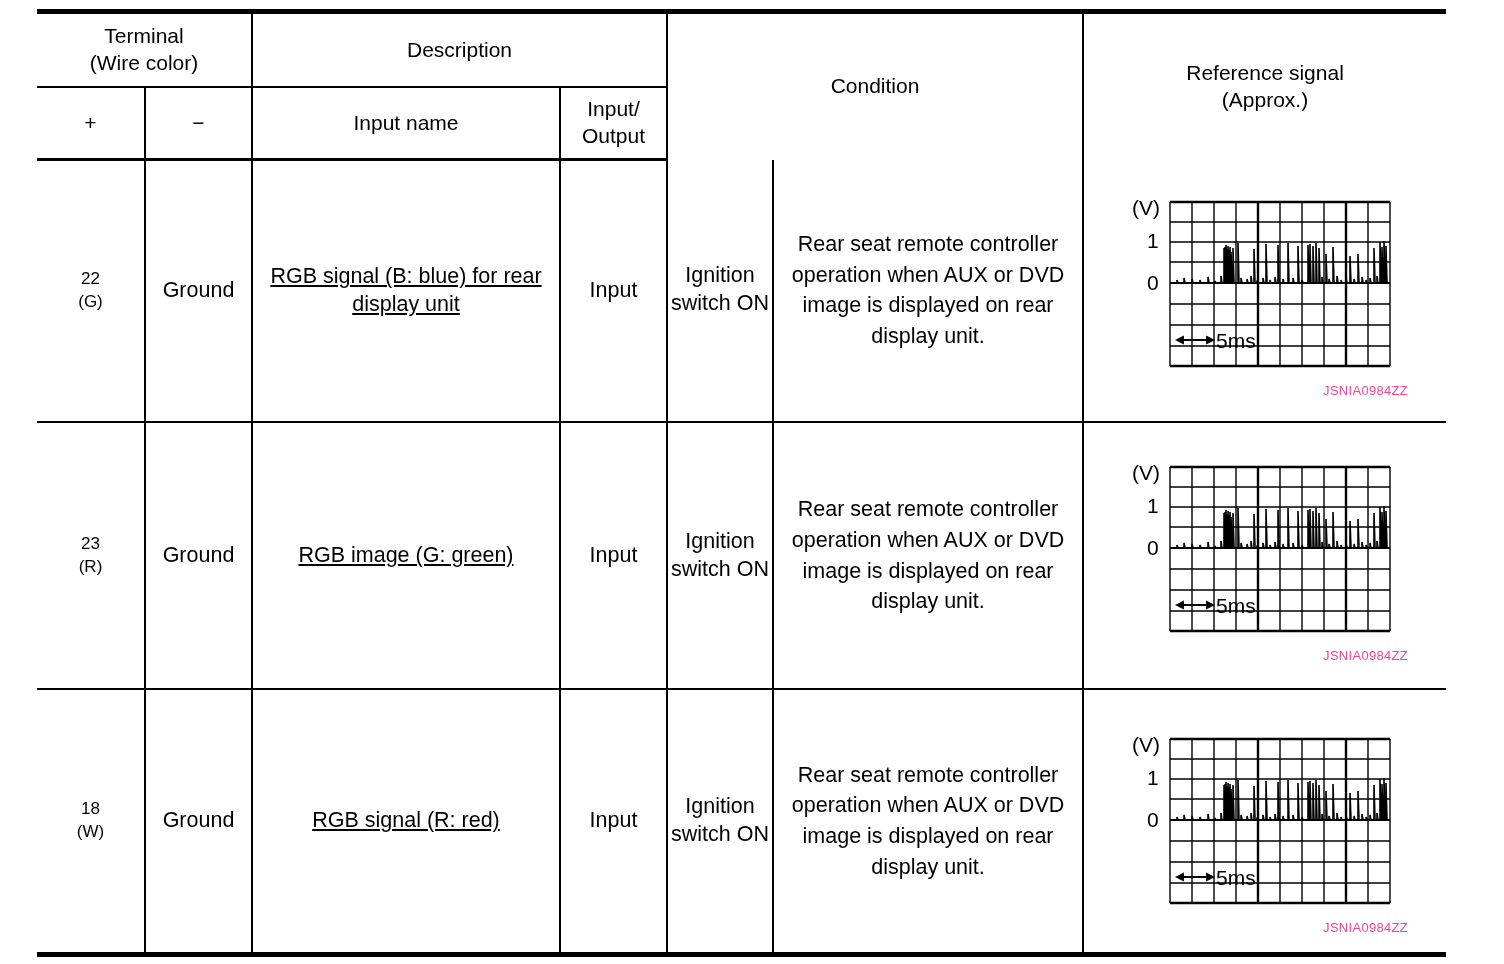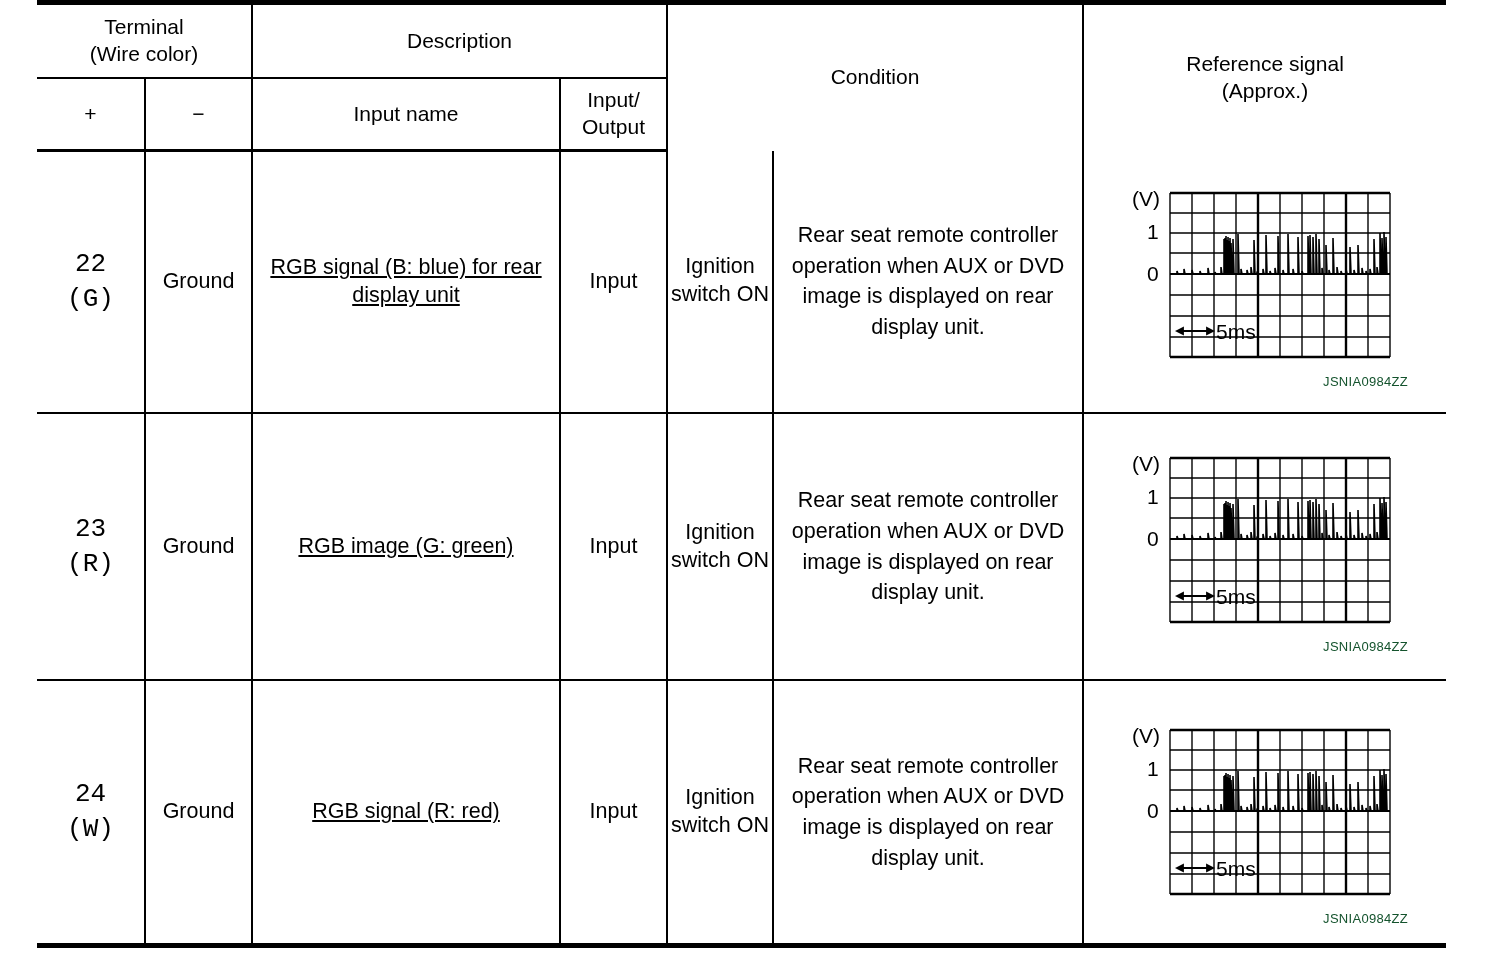--- a/index.html
+++ b/index.html
@@ -20,21 +20,21 @@
     position: relative;
     width: 1504px;
     height: 964px;
     background: #fff;
   }
 
   
   .tbl {
     position: absolute;
     left: 37px;
-    top: 0;
+    top: 9px;
     width: 1409px;
     border-collapse: collapse;
     table-layout: fixed;
   }
   .tbl td, .tbl th {
     border: none;
     padding: 0;
     font-weight: normal;
     vertical-align: middle;
     text-align: center;
@@ -58,21 +58,21 @@
     line-height: 1.28;
     padding: 13px 4px;
   }
 
   
   .cell {
     font-size: 21.5px;
     line-height: 1.3;
     padding: 10px 6px;
   }
-  .cell-term  { font-size: 26px; line-height: 1.33; font-family: Liberation Mono, monospace; }
+  .cell-term  { font-size: 17px; line-height: 1.33; }
   .cell-left  { text-align: left; padding-left: 16px; padding-right: 10px; text-decoration: underline; }
   .cell-cond  { text-align: left; padding-left: 16px; padding-right: 12px; line-height: 1.42; margin-left: 40px; }
   .cell-io    { font-size: 21.5px; }
 
   
   .wave-wrap {
     position: relative;
     width: 100%;
     padding: 14px 0 6px 0;
     text-align: center;
@@ -82,21 +82,21 @@
     position: relative;
   }
   .wave-svg { display: block; }
   .wave-code {
     font-family: "Liberation Sans", sans-serif;
     font-size: 13px;
     letter-spacing: 0.3px;
     text-align: right;
     padding-top: 3px;
     padding-right: 2px;
-    color: #14532d;
+    color: #ec4899;
   }
 </style>
 </head>
 <body>
 
 <div id="page">
 
   <table class="tbl">
     <colgroup>
       <col style="width:108px">
@@ -311,21 +311,21 @@
               <text x="96" y="158" font-family="Liberation Sans, sans-serif" font-size="21" fill="#000">5ms</text>
             </svg>
             <div class="wave-code">JSNIA0984ZZ</div>
           </div>
         </div>
       </td>
     </tr>
 
     <tr>
       <td class="cell cell-term rule-heavy-bot" style="height:262px">
-        <div>24</div>
+        <div>18</div>
         <div>(W)</div>
       </td>
       <td class="cell rule-heavy-bot vl">
         <span>Ground</span>
       </td>
       <td class="cell cell-left rule-heavy-bot vl">
         <span>RGB signal (R: red)</span>
       </td>
       <td class="cell cell-io rule-heavy-bot vl">
         <span>Input</span>

